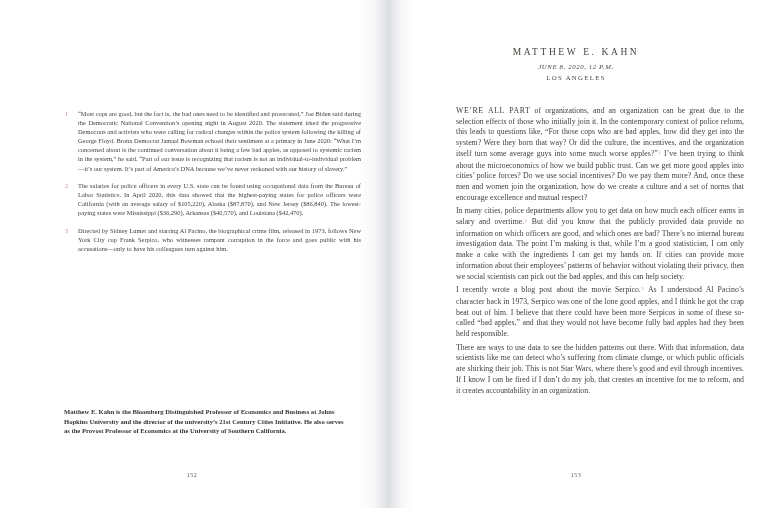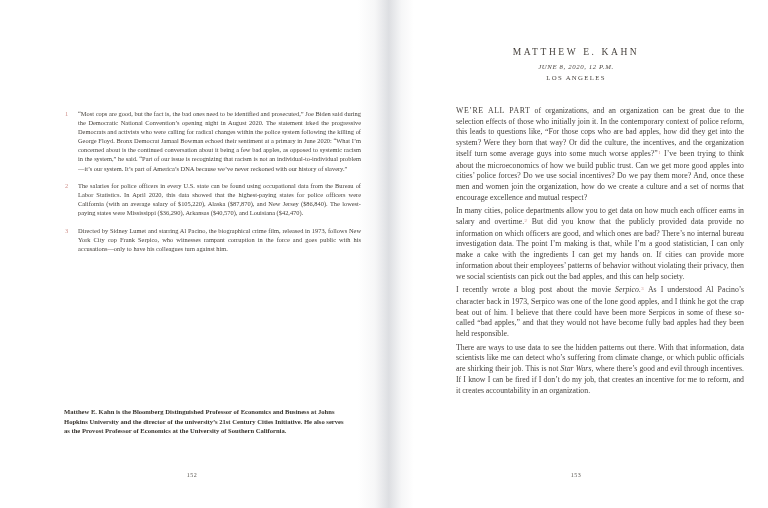--- a/index.html
+++ b/index.html
@@ -61,21 +61,21 @@
     font-size:6.8px; letter-spacing:1.3px; color:#4a4540;
   }
 
   
   .body-text {
     position:absolute; left:72px; top:106px; width:288px;
     font-size:7.8px; line-height:10.7px; color:var(--ink);
   }
   .body-text p { margin:0 0 3px 0; text-align:justify; }
   .seg-lead   { letter-spacing:0.6px; }
-  .seg-italic { font-style:italic; }
+  .seg-italic { }
   .seg-sup {
     font-size:0.62em; position:relative; top:-0.45em;
     color:var(--accent); padding:0 0.5px;
   }
 </style>
 </head>
 <body>
 
 <div class="spread">
 

